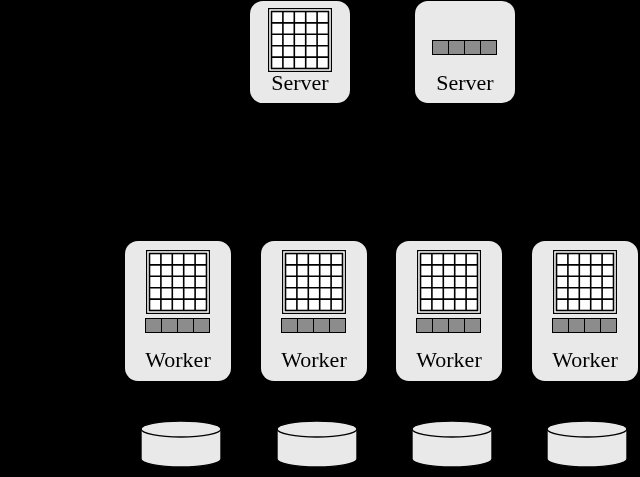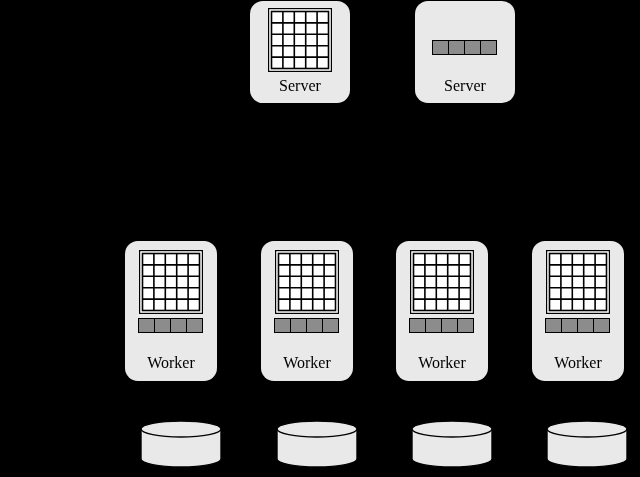--- a/index.html
+++ b/index.html
@@ -22,21 +22,21 @@
     overflow: hidden;
   }
   .node {
     position: absolute;
     background: #e9e9e9;
     border-radius: 13px;
   }
   .server { width: 100px; height: 102px; top: 1px; }
   .server-1 { left: 250px; }
   .server-2 { left: 415px; }
-  .worker { width: 92px; height: 140px; top: 241px; font-family: Liberation Serif, serif; }
+  .worker { width: 106px; height: 140px; top: 241px; font-family: Liberation Serif, serif; }
   .worker-1 { left: 125px; }
   .worker-2 { left: 261px; }
   .worker-3 { left: 396px; }
   .worker-4 { left: 532px; }
   .icon {
     position: absolute;
     left: 50%;
     transform: translateX(-50%);
     display: block;
   }
@@ -44,21 +44,21 @@
   .icon-vector { width: 66px; height: 15px; }
   .server-1 .icon-matrix { top: 7px; }
   .server-2 .icon-vector { top: 39px; }
   .worker .icon-matrix { top: 9px; }
   .worker .icon-vector { top: 77px; }
   .label {
     position: absolute;
     left: 0;
     right: 0;
     text-align: center;
-    font-size: 16px;
+    font-size: 22px;
     color: #000000;
     line-height: 1.1;
   }
   .server .label { bottom: 8px; }
   .worker .label { bottom: 9px; }
   .db {
     position: absolute;
     width: 84px;
     height: 50px;
     top: 419px;

